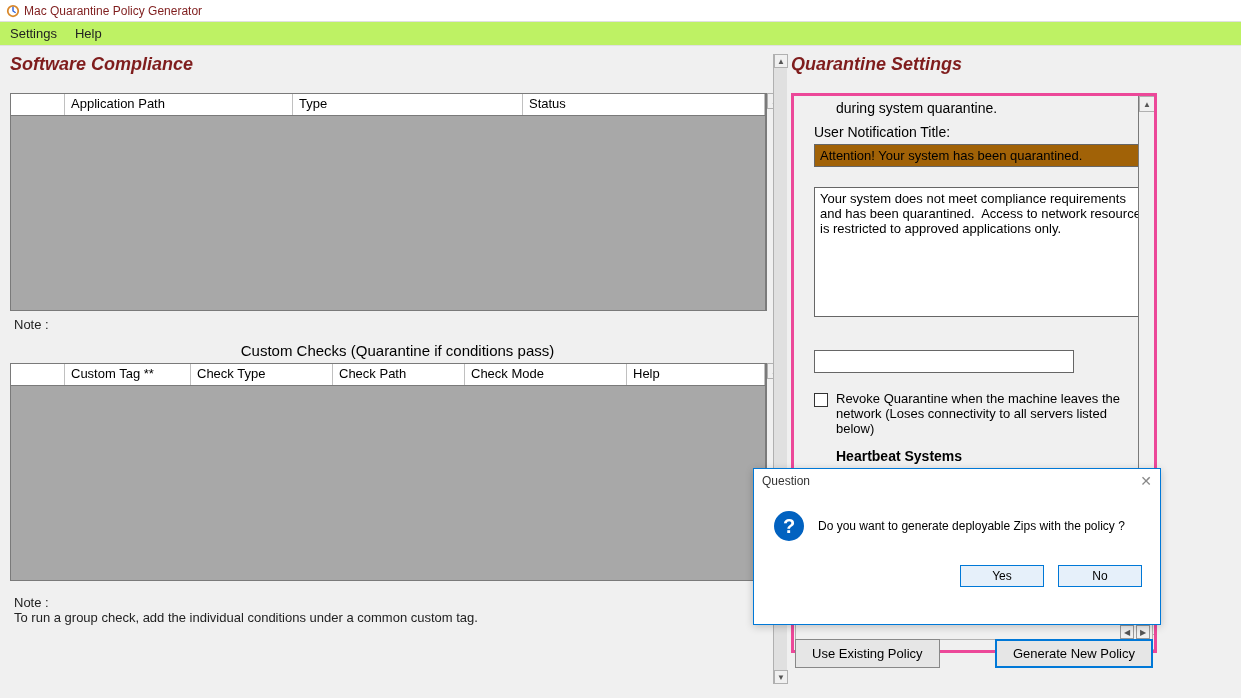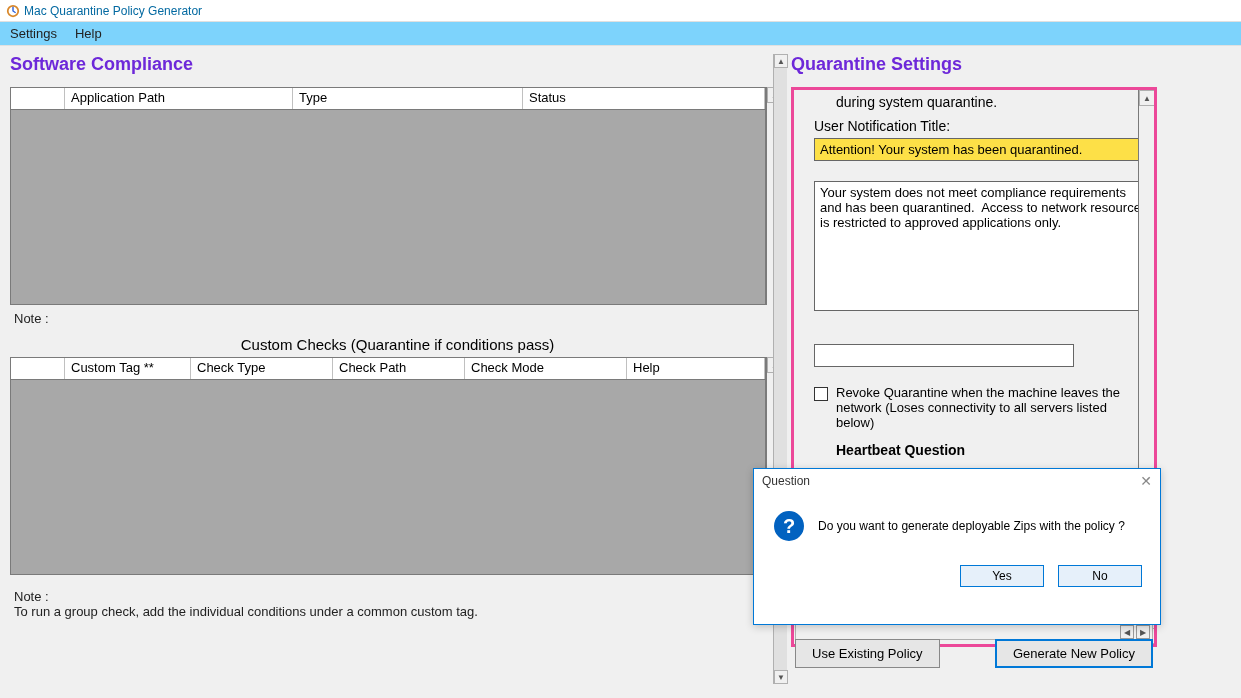--- a/index.html
+++ b/index.html
@@ -1,44 +1,44 @@
 <!DOCTYPE html>
 <html><head>
 <meta charset="utf-8">
 <style>
 * { box-sizing: border-box; margin: 0; padding: 0; font-family: "Segoe UI", Tahoma, Arial, sans-serif; }
 body { background: #f0f0f0; width: 1241px; height: 698px; overflow: hidden; position: relative; font-size: 13px; }
 
 .titlebar { background: #fff; height: 22px; padding: 2px 6px; display: flex; align-items: center; gap: 4px; border-bottom: 1px solid #e0e0e0; }
 .titlebar .app-icon { width: 14px; height: 14px; }
-.titlebar .title { font-size: 12px; color: #0369a1; }
+.titlebar .title { font-size: 12px; color: #7f1d1d; }
 
-.menubar { background: #7dd3fc; padding: 4px 10px; display: flex; gap: 18px; border-bottom: 1px solid #e0e0e0; font-size: 13px; }
+.menubar { background: #bef264; padding: 4px 10px; display: flex; gap: 18px; border-bottom: 1px solid #e0e0e0; font-size: 13px; }
 .menubar span { color: #222; cursor: default; }
 
 .main { display: flex; padding: 8px 10px; gap: 6px; height: calc(100% - 22px - 30px); }
 .left { width: 775px; }
 .right { width: 366px; position: relative; }
 
-.section-title { font-size: 18px; font-weight: bold; color: #6d28d9; margin-bottom: 12px; }
+.section-title { font-size: 18px; font-weight: bold; color: #7f1d1d; margin-bottom: 18px; font-style: italic; }
 
 .table-wrap { position: relative; background: #a8a8a8; border: 1px solid #7a7a7a; }
 .table-header { background: #fff; display: flex; height: 22px; border-bottom: 1px solid #7a7a7a; justify-content: flex-end; }
 .table-header .col { border-right: 1px solid #c0c0c0; padding: 2px 6px; font-size: 13px; }
 .scroll-col { width: 16px; background: #f0f0f0; border-left: 1px solid #7a7a7a; display: flex; flex-direction: column; justify-content: flex-start; }
 .scroll-btn { width: 16px; height: 16px; background: #f0f0f0; border: 1px solid #b0b0b0; font-size: 8px; display:flex; align-items:center; justify-content:center; color:#555; }
 
 .note { font-size: 13px; color: #222; margin-top: 6px; padding-left: 4px; }
 .subtitle { text-align: center; font-size: 15px; margin: 10px 0 4px; }
 
 .right-inner { border: 3px solid #ec4899; height: 560px; padding: 6px 20px; overflow: hidden; position: relative; }
 .right-scroll { position:absolute; right:0; top:0; bottom:0; width:16px; background:#f0f0f0; border-left:1px solid #7a7a7a; display:flex; flex-direction:column; justify-content:space-between; }
 
 .field-label { font-size: 14px; margin: 8px 0 4px; }
-.text-input { width: 340px; border: 1px solid #666; padding: 3px 5px; font-size: 13px; background:#fde047; }
+.text-input { width: 340px; border: 1px solid #666; padding: 3px 5px; font-size: 13px; background:#a16207; }
 .textarea { width: 340px; height: 130px; border: 1px solid #666; padding: 3px 5px; font-size: 13px; background:#fff; resize:none; }
 .small-input { width: 260px; border:1px solid #666; padding:3px 5px; font-size:13px; background:#fff; margin-top:30px; }
 
 .checkbox-row { display:flex; gap:8px; margin-top:18px; align-items:flex-start; }
 .checkbox-row .box { width:14px; height:14px; border:1px solid #333; background:#fff; margin-top:2px; flex-shrink:0; }
 .checkbox-row .lbl { font-size:13px; }
 .heartbeat { font-weight:bold; font-size:14px; margin:12px 0 0 22px; }
 
 .bottom-bar { position:absolute; bottom:16px; left:0; right:0; display:flex; justify-content:space-between; padding:0 4px; }
 .btn { border:1px solid #888; background:#e6e6e6; padding:5px 16px; font-size:13px; cursor:default; }
@@ -140,21 +140,21 @@
 
       <textarea class="textarea" style="margin-top: 20px;">Your system does not meet compliance requirements and has been quarantined.  Access to network resources is restricted to approved applications only.</textarea>
 
       <input class="small-input" value="" style="">
 
       <div class="checkbox-row">
         <div class="box"></div>
         <div class="lbl">Revoke Quarantine when the machine leaves the network (Loses connectivity to all servers listed below)</div>
       </div>
 
-      <div class="heartbeat">Heartbeat Question</div>
+      <div class="heartbeat">Heartbeat Systems</div>
 
       <div class="right-scroll">
         <div class="scroll-btn" style="width:16px;height:16px;">▲</div>
         <div class="scroll-btn" style="width:16px;height:16px;">▼</div>
       </div>
     </div>
 
     <div class="hscroll">
       <div class="arrow">◀</div>
       <div class="arrow">▶</div>

